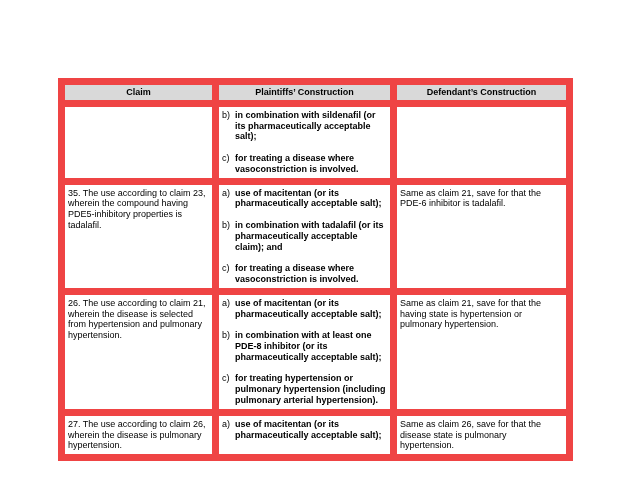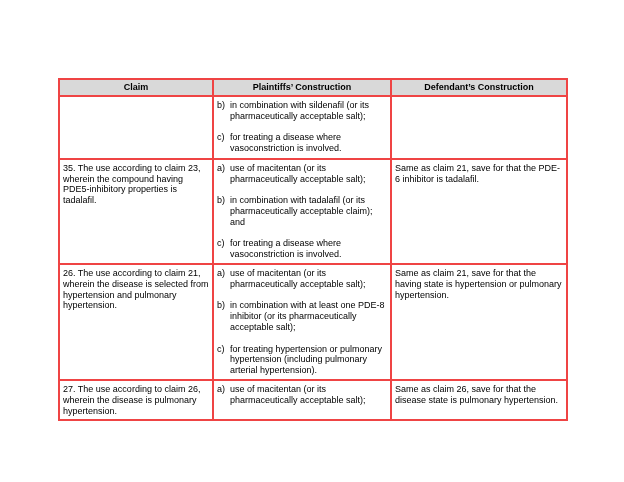--- a/index.html
+++ b/index.html
@@ -15,40 +15,40 @@
   }
   table.claims {
     position: absolute;
     left: 58px;
     top: 78px;
     width: 508px;
     border-collapse: collapse;
     table-layout: fixed;
   }
   table.claims th, table.claims td {
-    border: 2px solid #ef4444;
+    border: 7px solid #ef4444;
     font-size: 9px;
     line-height: 10.8px;
     vertical-align: top;
     padding: 3px 3px 3px 3px;
     overflow: hidden;
   }
   table.claims th {
     background: #d9d9d9;
     font-weight: bold;
     text-align: center;
     vertical-align: middle;
     height: 16px;
     padding: 2px 2px;
   }
   td.claim-col { padding-left: 2px; padding-right: 4px; }
   .item { display: flex; margin-bottom: 10.8px; }
   .item:last-child { margin-bottom: 0; }
   .item .marker { width: 13px; flex: 0 0 13px; }
-  .item .itext { flex: 1 1 auto; }
+  .item .itext { flex: 1 1 auto; font-weight: bold; }
   .r-a td { height: 63px; }
   .r-b td { height: 91px; }
   .r-c td { height: 110px; }
   .r-d td { height: 40px; }
   .page-number {
     position: absolute;
     left: 0;
     top: 416px;
     width: 624px;
     text-align: center;

